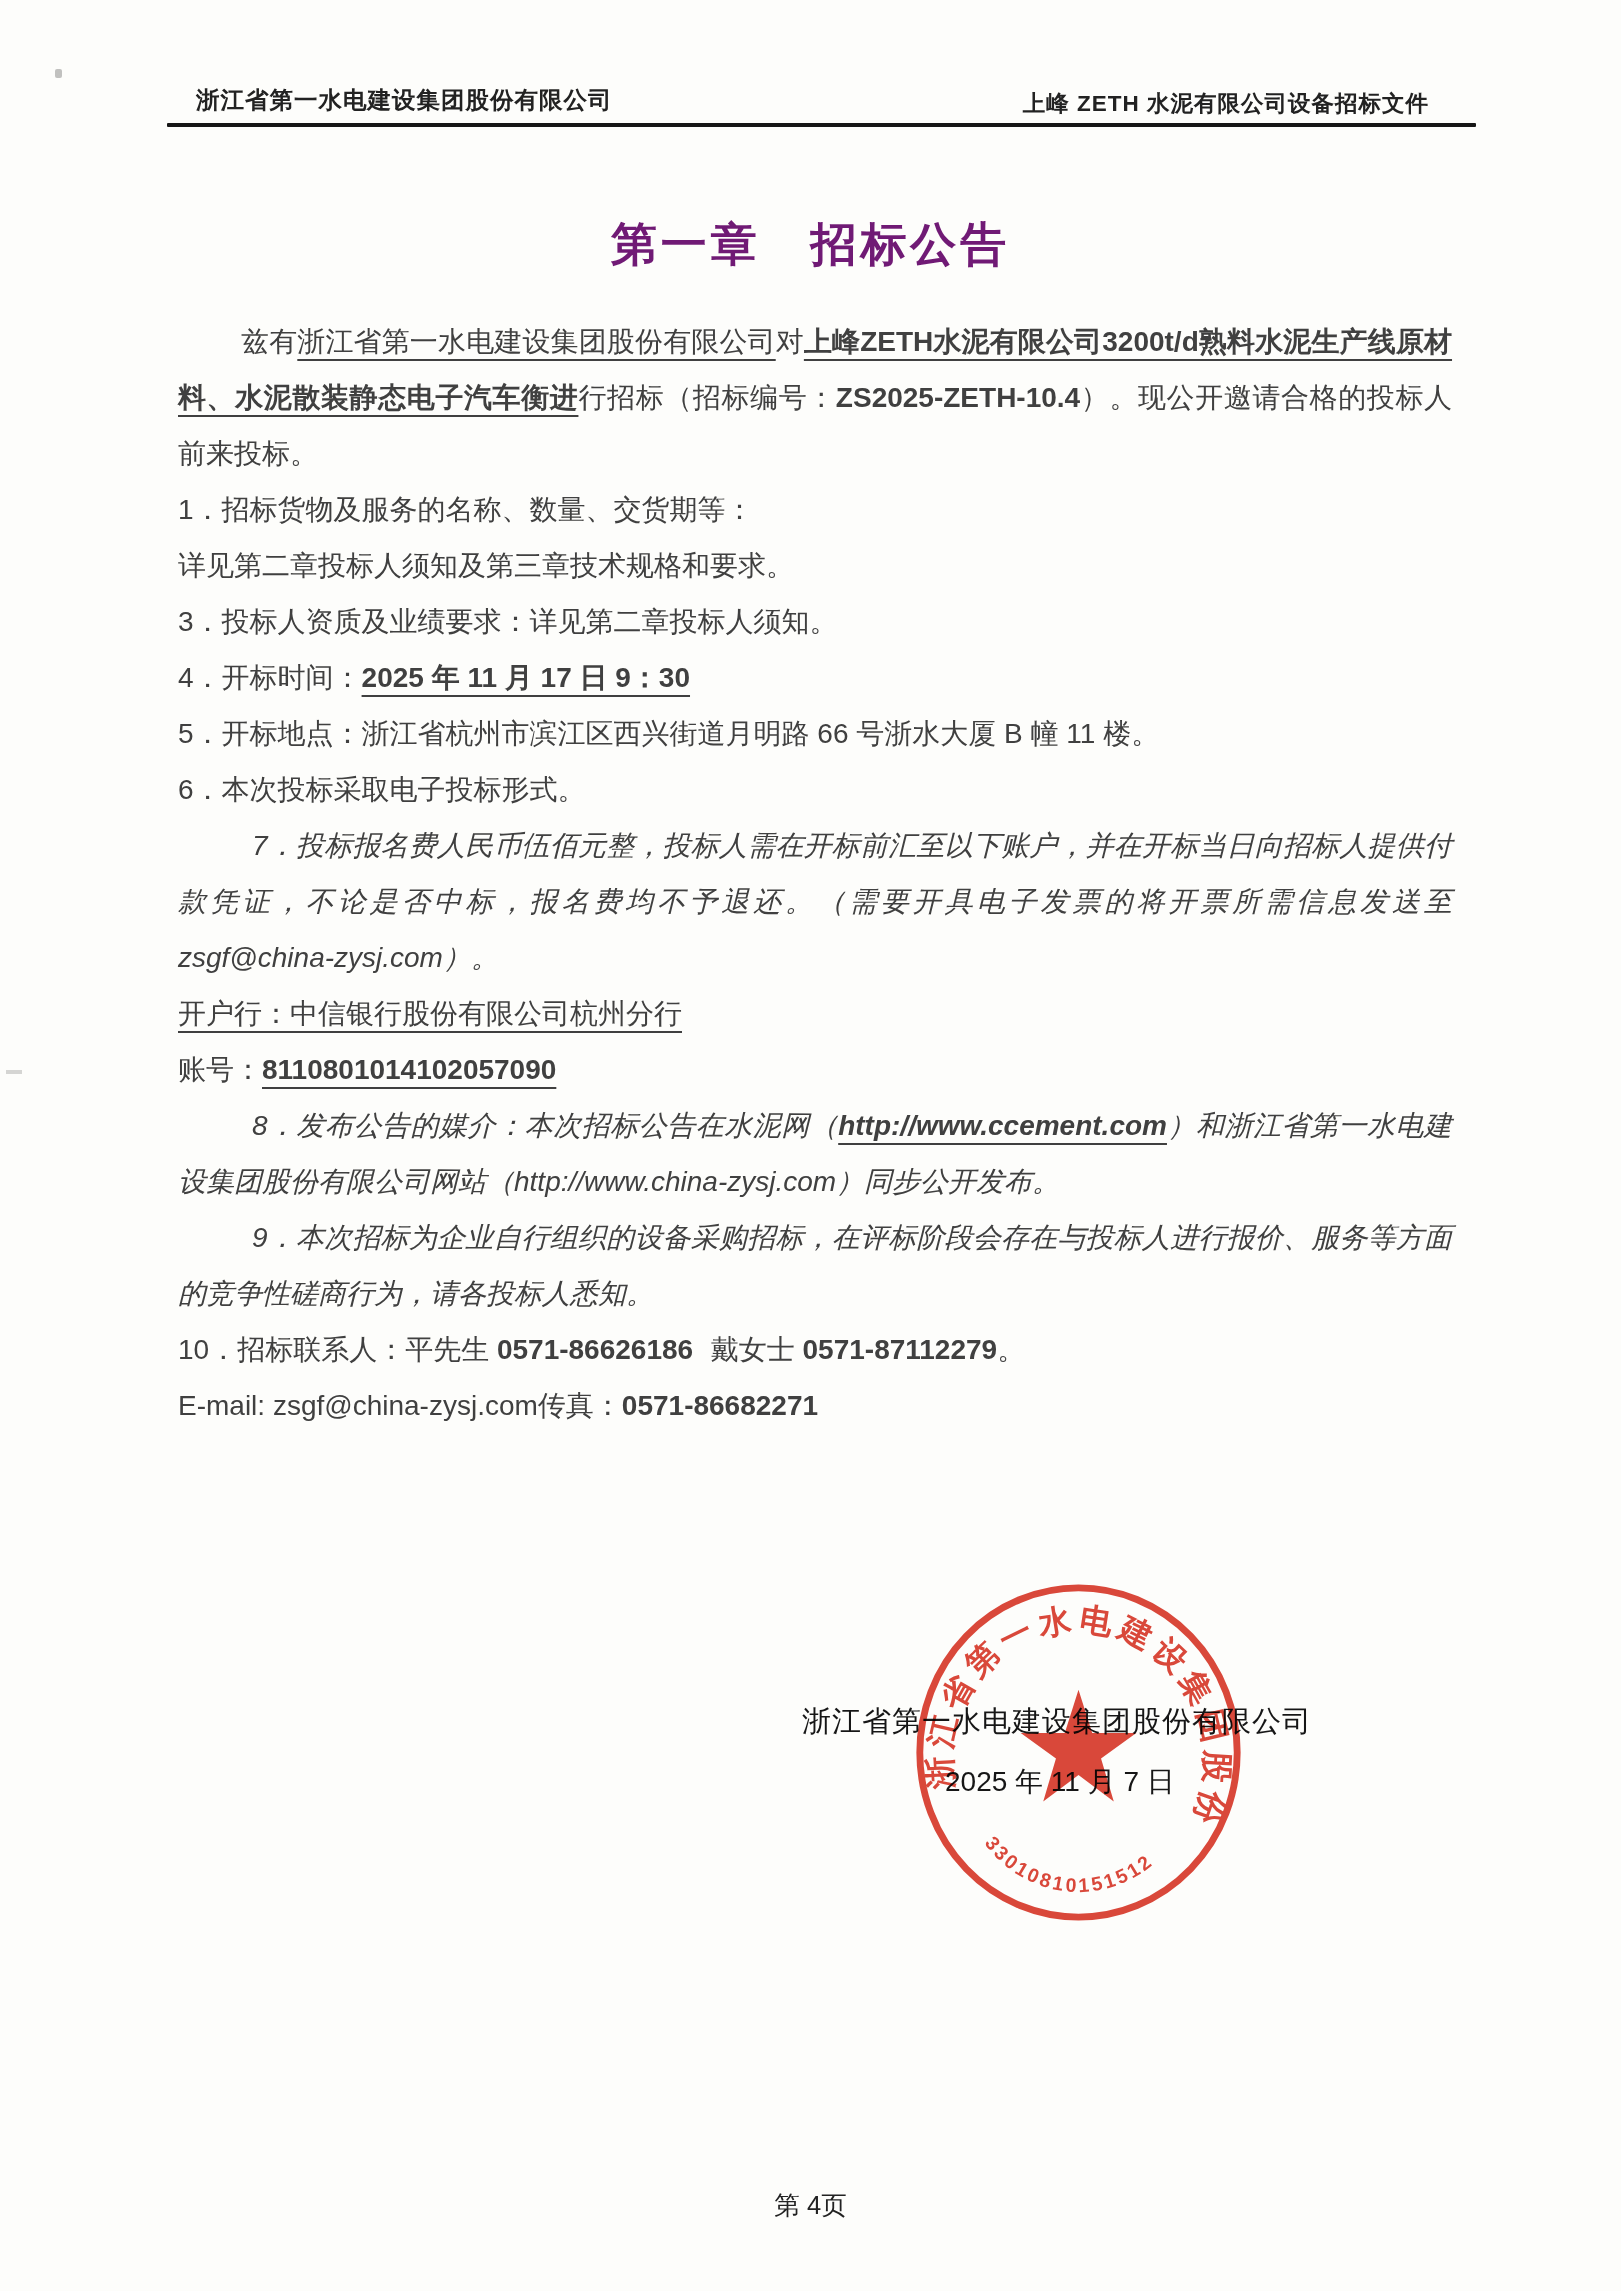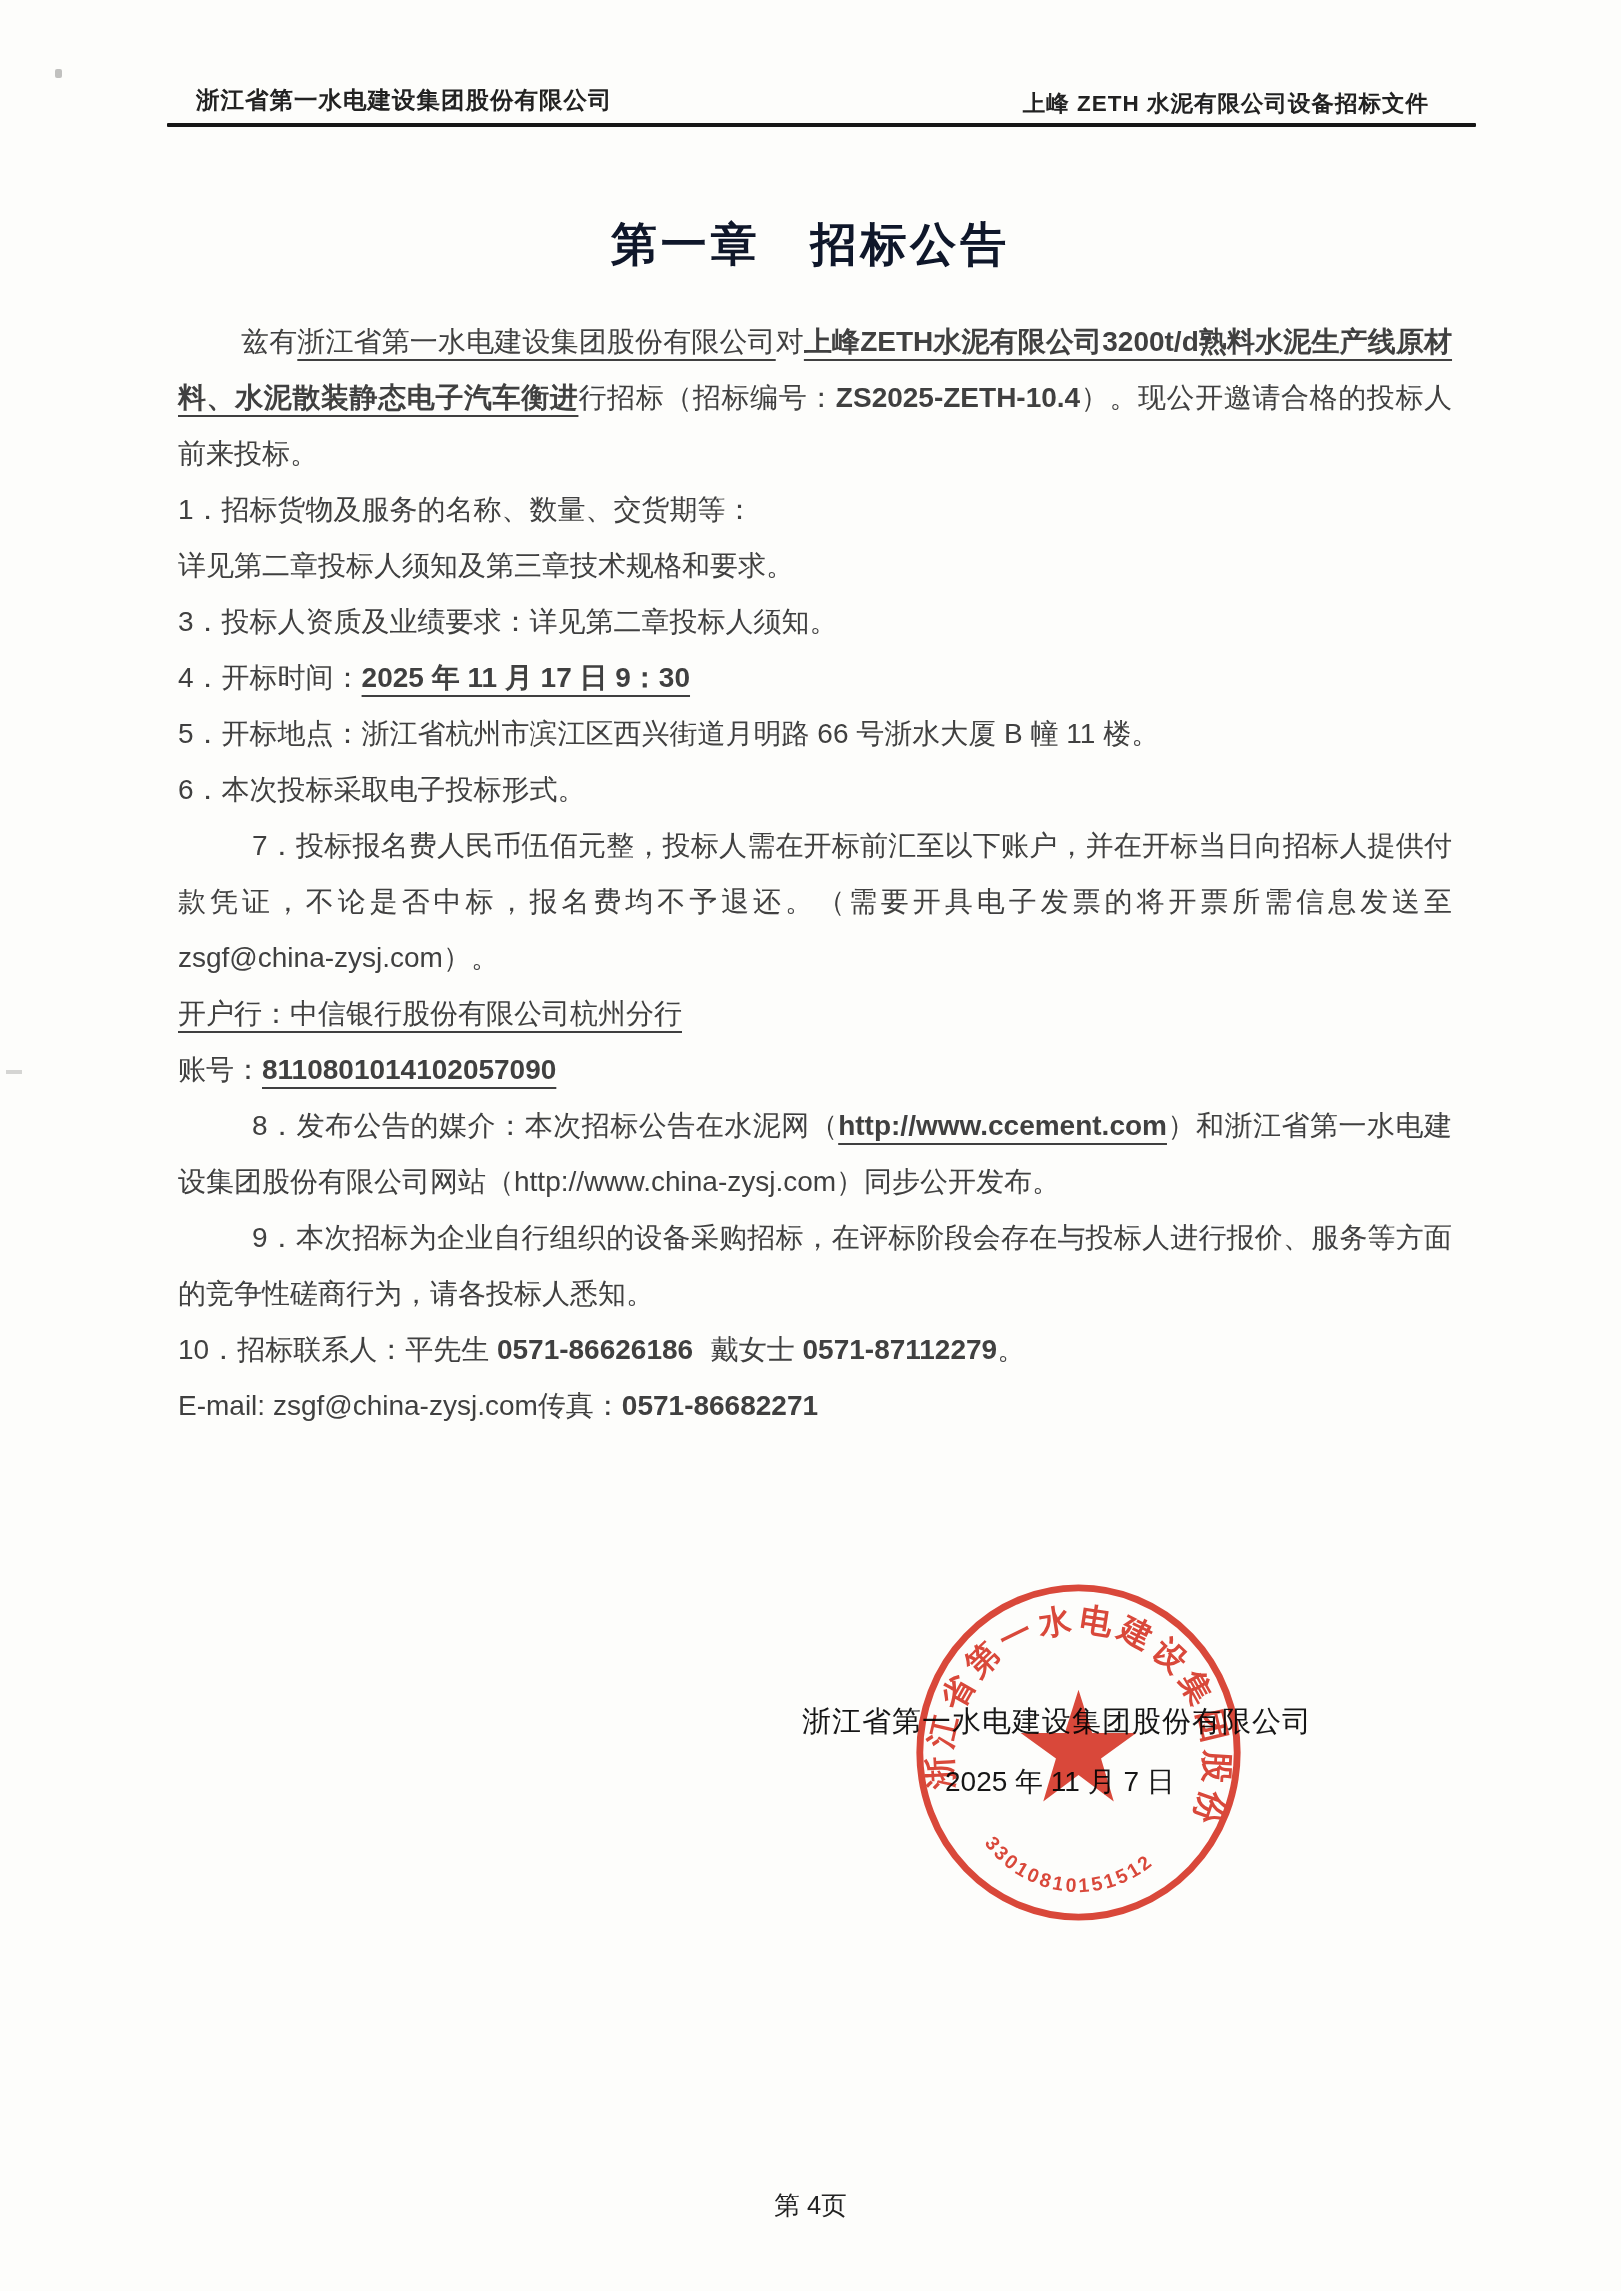--- a/index.html
+++ b/index.html
@@ -21,32 +21,32 @@
     position:absolute;right:192px;top:88px;
     font-size:22.5px;font-weight:600;letter-spacing:1px;color:#222;
   }
   .hdr-rule{
     position:absolute;left:167px;top:123px;width:1309px;height:3.9px;
     background:#161616;border-radius:1px;
   }
   
   .doc-title{
     position:absolute;left:0;top:214px;width:100%;
-    text-align:center;font-size:46px;font-weight:700;letter-spacing:3.9px;color:#0f172a;
+    text-align:center;font-size:46px;font-weight:700;letter-spacing:3.9px;color:#701a75;
   }
   
   .body-text{
     position:absolute;left:178px;top:314px;width:1274px;
     font-size:28px;line-height:56px;text-align:justify;color:#404040;
   }
   .body-text p{margin:0;padding:0;}
   .para{text-indent:63px;}
   .num-item{padding-left:74px;}
   .num-item-10{padding-left:63px;}
-  .wrap-item{text-indent:74px;}
+  .wrap-item{text-indent:74px;font-style:italic;}
   .sub-line{padding-left:123px;}
   .acct-line{padding-left:61px;}
   .email-line{padding-left:136px;}
   .b{font-weight:700;}
   .u{text-decoration:underline;text-decoration-thickness:2px;text-underline-offset:7.8px;}
   .fax-label{}
   .gap-sm{display:inline-block;width:17.6px;}
   
   .sig-company{
     position:absolute;left:802px;top:1702px;

